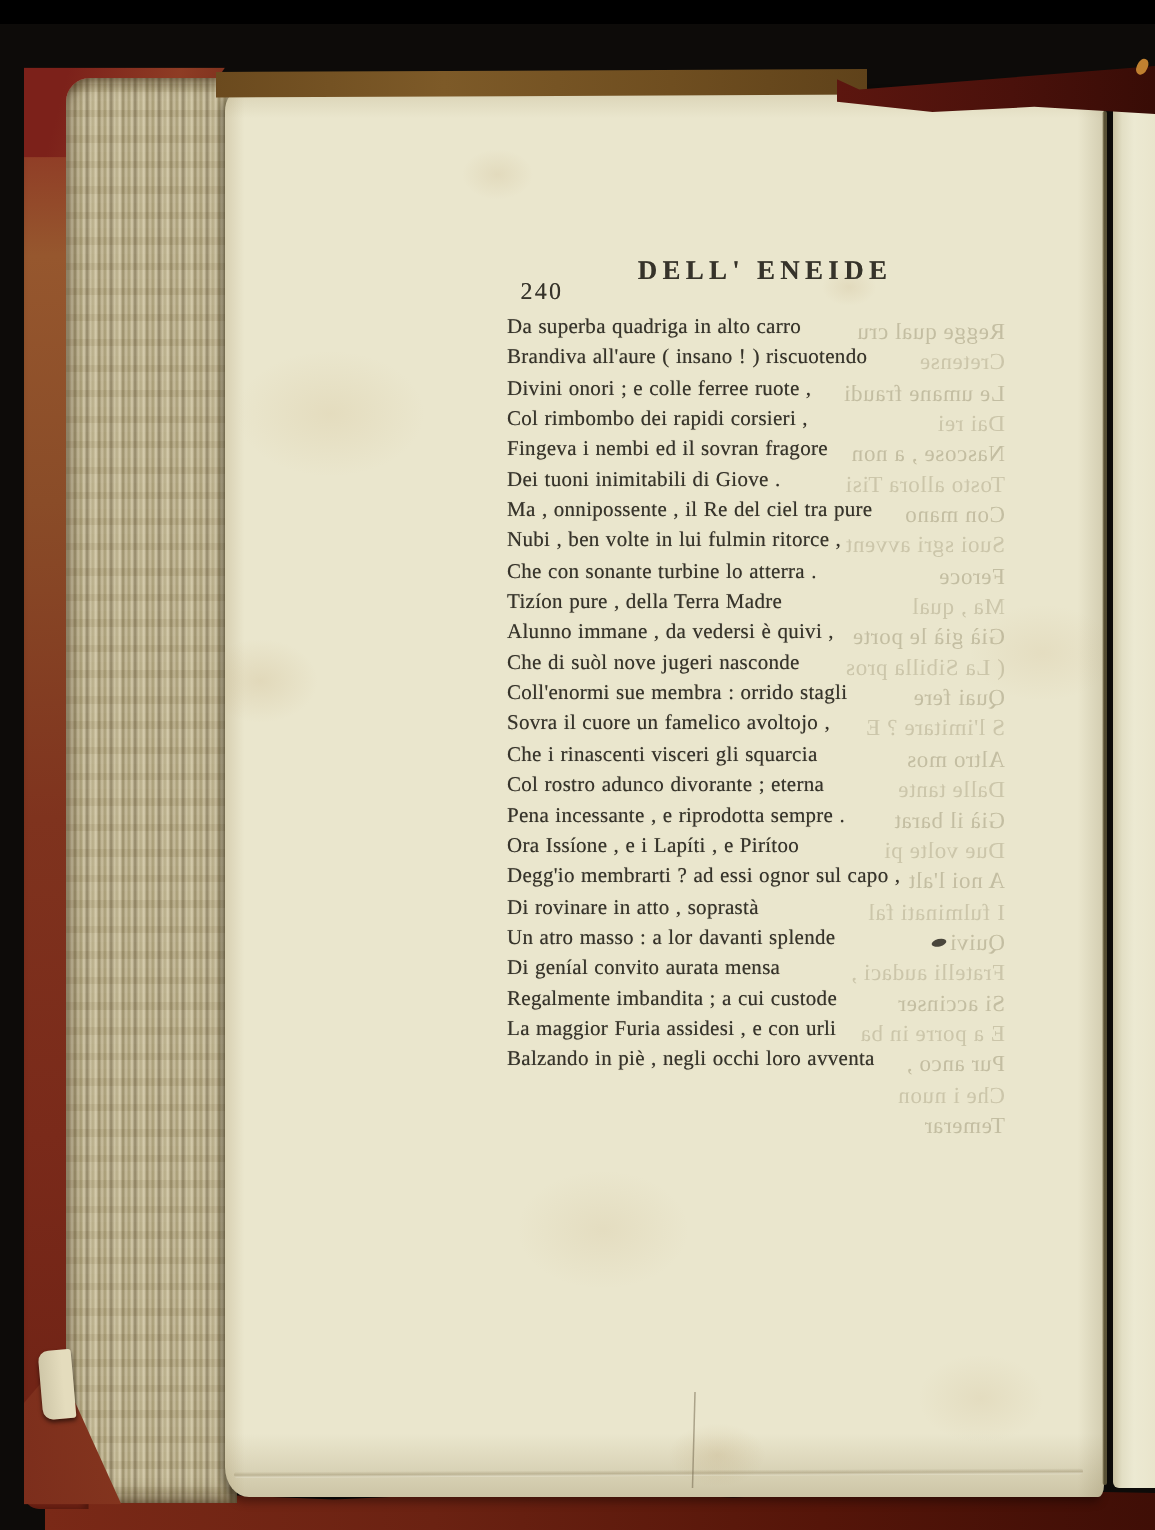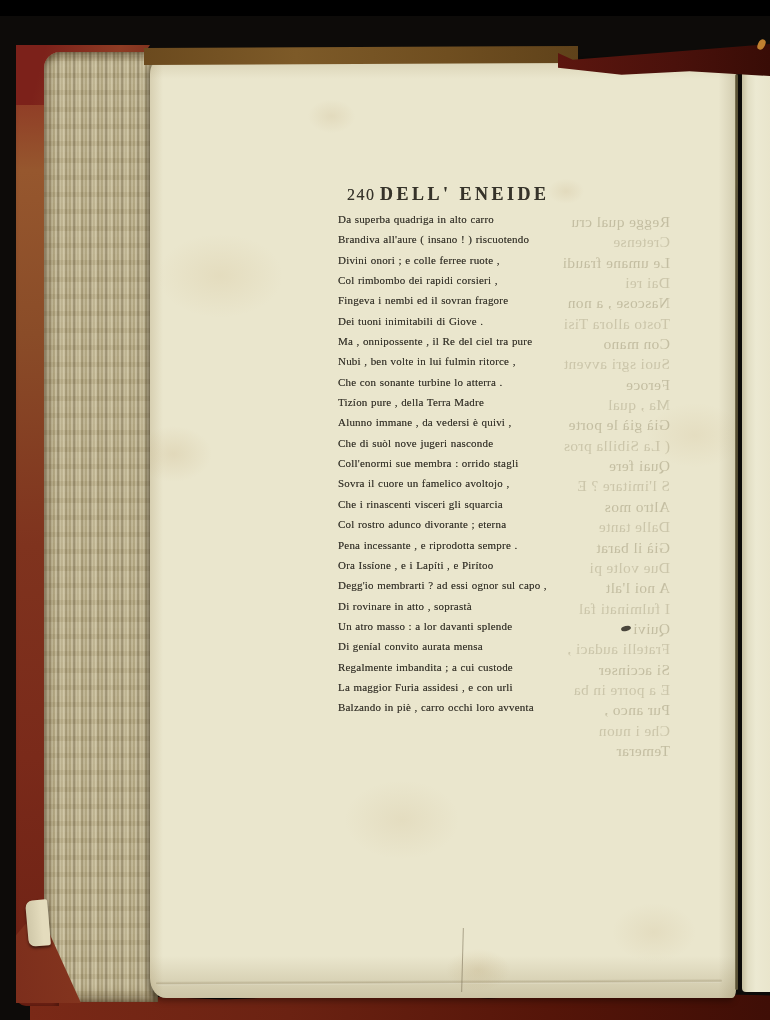--- a/index.html
+++ b/index.html
@@ -121,30 +121,30 @@
     position:absolute;left:621px;top:610px;width:10px;height:5px;
     background:#2e2922;border-radius:50%;transform:rotate(-14deg);opacity:.85;
   }
   
   .page-number{
     position:absolute;left:197px;top:126px;
     font-size:16px;letter-spacing:1.5px;color:var(--ink);
     text-shadow:0 0 .4px rgba(54,51,42,.55);
   }
   .running-title{
-    position:absolute;left:230px;top:124px;width:260px;text-align:left;
+    position:absolute;left:230px;top:110px;width:260px;text-align:center;
     font-size:18px;font-weight:bold;letter-spacing:3.5px;color:var(--ink);
     text-shadow:0 0 .4px rgba(54,51,42,.5);
   }
   .poem{
     position:absolute;left:188px;top:149px;
   }
   .poem-line{
     height:20.35px;line-height:20.35px;white-space:nowrap;
-    font-size:11px;letter-spacing:.2px;word-spacing:.5px;
+    font-size:14px;letter-spacing:.2px;word-spacing:.5px;
     color:var(--ink);text-shadow:0 0 .45px rgba(54,51,42,.6);font-family:Liberation Serif, serif;
   }
   
   .ghost-col{
     position:absolute;left:170px;top:152px;width:350px;
     transform:scaleX(-1);
     pointer-events:none;
   }
   .ghost-line{
     height:20.35px;line-height:20.35px;white-space:nowrap;
@@ -192,21 +192,21 @@
         <div class="poem-line">Che i rinascenti visceri gli squarcia</div>
         <div class="poem-line">Col rostro adunco divorante ; eterna</div>
         <div class="poem-line">Pena incessante , e riprodotta sempre .</div>
         <div class="poem-line">Ora Issíone , e i Lapíti , e Pirítoo</div>
         <div class="poem-line">Degg'io membrarti ? ad essi ognor sul capo ,</div>
         <div class="poem-line">Di rovinare in atto , soprastà</div>
         <div class="poem-line">Un atro masso : a lor davanti splende</div>
         <div class="poem-line">Di geníal convito aurata mensa</div>
         <div class="poem-line">Regalmente imbandita ; a cui custode</div>
         <div class="poem-line">La maggior Furia assidesi , e con urli</div>
-        <div class="poem-line">Balzando in piè , carro occhi loro avventa</div>
+        <div class="poem-line">Balzando in piè , negli occhi loro avventa</div>
       </div>
 
     <div class="ghost-col">
         <div class="ghost-line">Regge qual cru</div>
         <div class="ghost-line">Cretense</div>
         <div class="ghost-line">Le umane fraudi</div>
         <div class="ghost-line">Dai rei</div>
         <div class="ghost-line">Nascose , a non</div>
         <div class="ghost-line">Tosto allora Tisi</div>
         <div class="ghost-line">Con mano</div>

